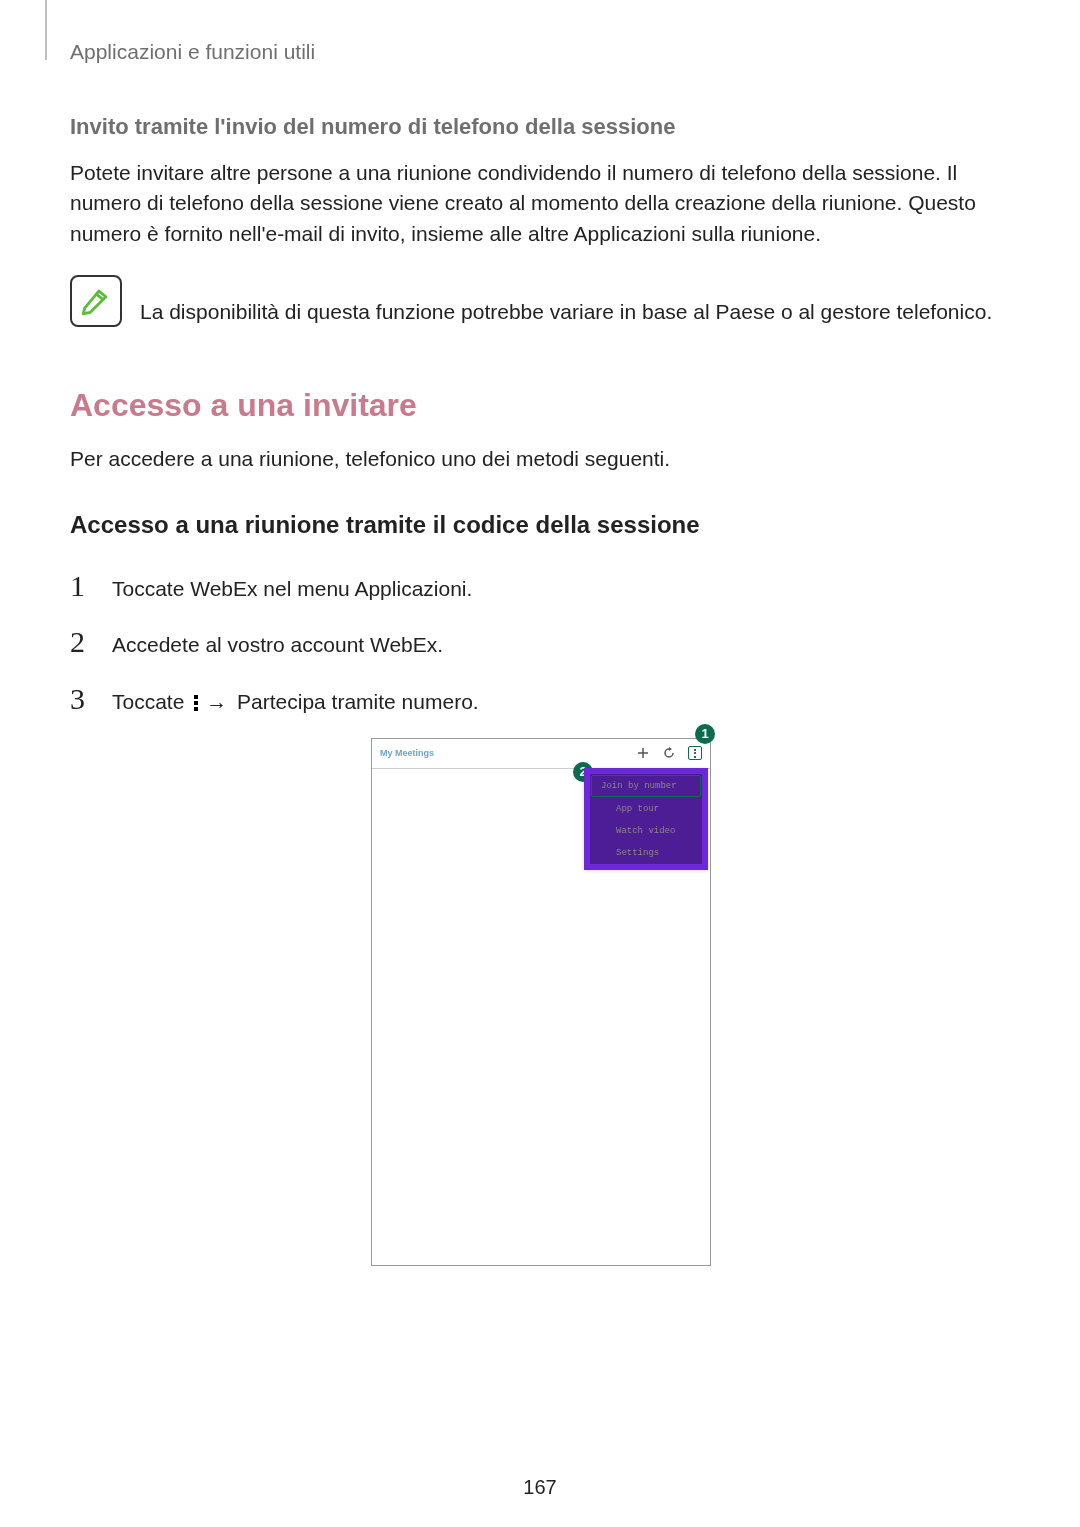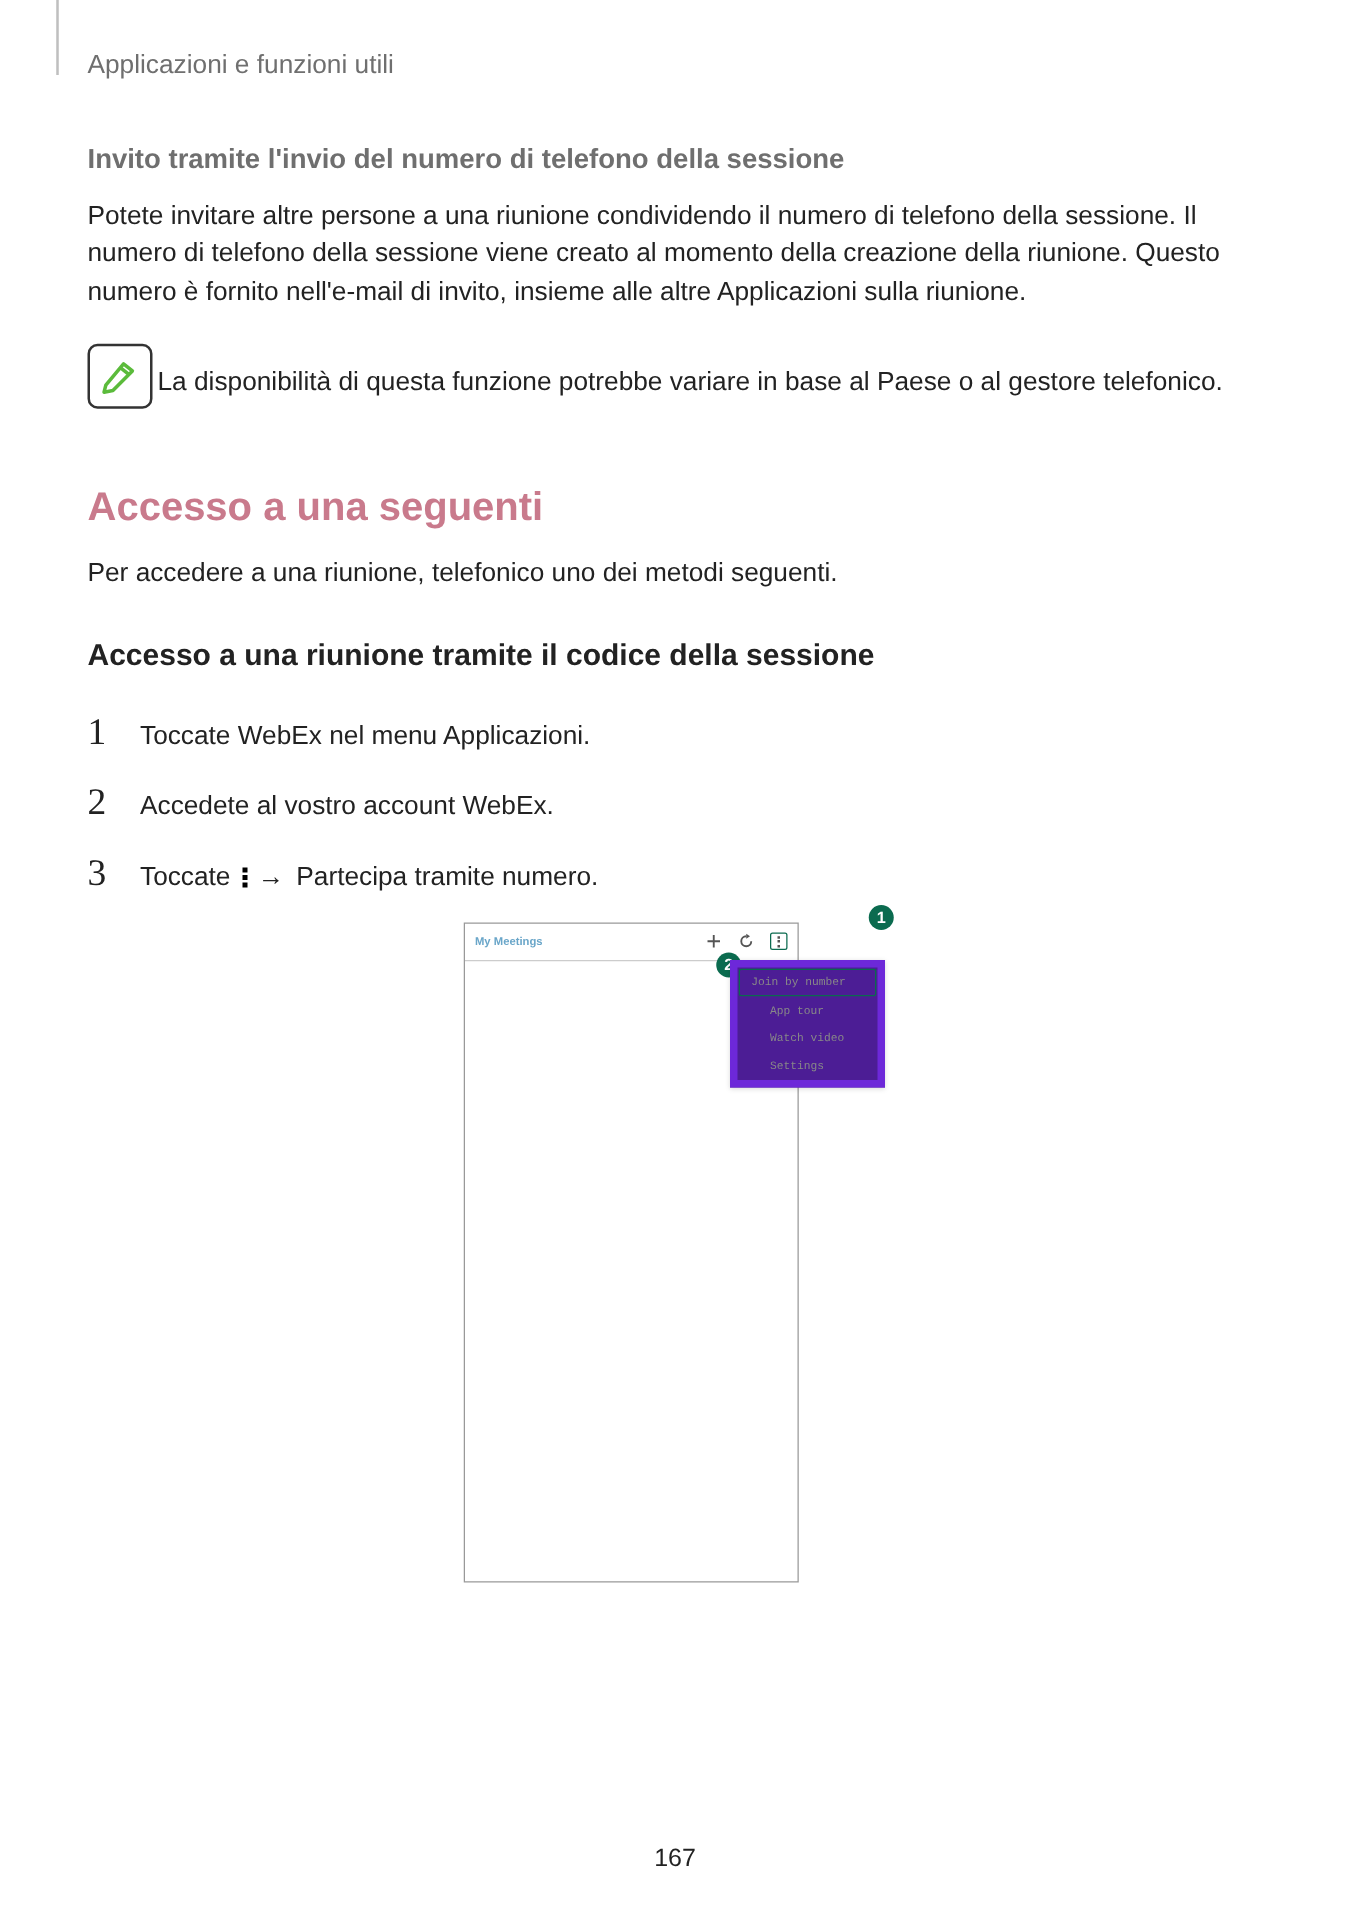--- a/index.html
+++ b/index.html
@@ -38,22 +38,22 @@
     margin-bottom: 18px;
   }
   .body-text {
     font-size: 21px;
     line-height: 1.45;
     color: #222;
     margin-bottom: 26px;
   }
   .note-row {
     display: flex;
-    align-items: center;
-    gap: 4px;
+    align-items: flex-end;
+    gap: 18px;
     margin-bottom: 60px;
   }
   .note-icon-box {
     width: 48px;
     height: 48px;
     border: 2px solid #333;
     border-radius: 8px;
     display: flex;
     align-items: center;
     justify-content: center;
@@ -110,21 +110,21 @@
     width: 4px; height: 4px; background: #000;
   }
   .arrow { display:inline-block; margin: 0 4px; }
 
   .phone-container {
     position: relative;
     width: 338px;
     margin: 22px auto 0 auto;
   }
   .phone {
-    width: 268px;
+    width: 340px;
     height: 528px;
     border: 1px solid #999;
     box-sizing: border-box;
     background: #fff;
   }
   .phone-header {
     height: 30px;
     border-bottom: 1px solid #ccc;
     display: flex;
     align-items: center;
@@ -218,21 +218,21 @@
   <div class="note-row">
     <div class="note-icon-box">
       <svg viewBox="0 0 24 24">
         <path d="M4 17 L14 5 L19 9 L8 20 L3 21 Z" fill="none" stroke="#5bbb3b" stroke-width="2" stroke-linejoin="round"></path>
         <path d="M12 7 L17 11" stroke="#5bbb3b" stroke-width="2"></path>
       </svg>
     </div>
     <div class="note-text">La disponibilità di questa funzione potrebbe variare in base al Paese o al gestore telefonico.</div>
   </div>
 
-  <div class="main-heading">Accesso a una seguenti</div>
+  <div class="main-heading">Accesso a una invitare</div>
 
   <div class="body-text">Per accedere a una riunione, telefonico uno dei metodi seguenti.</div>
 
   <div class="sub-heading-2">Accesso a una riunione tramite il codice della sessione</div>
 
   <div class="steps">
     <div class="step-row">
       <div class="step-num">1</div>
       <div class="step-text">
         <span>Toccate </span><span class="bold">WebEx</span><span> nel menu Applicazioni.</span>

